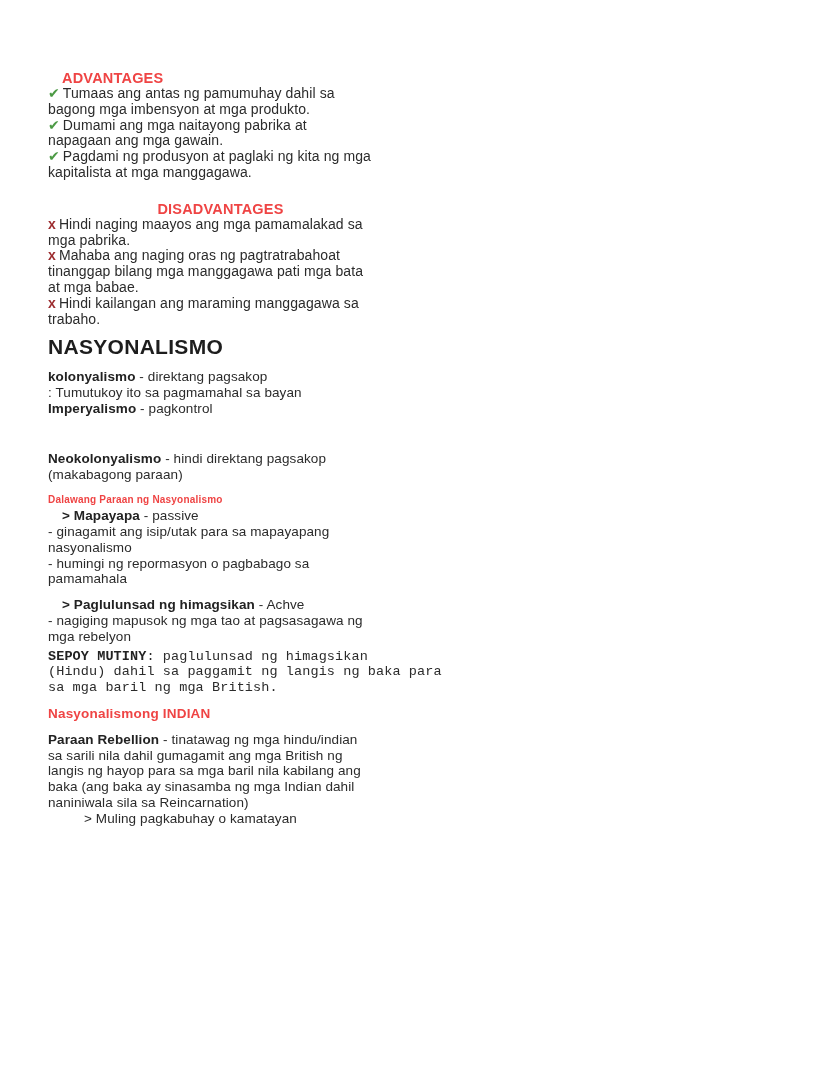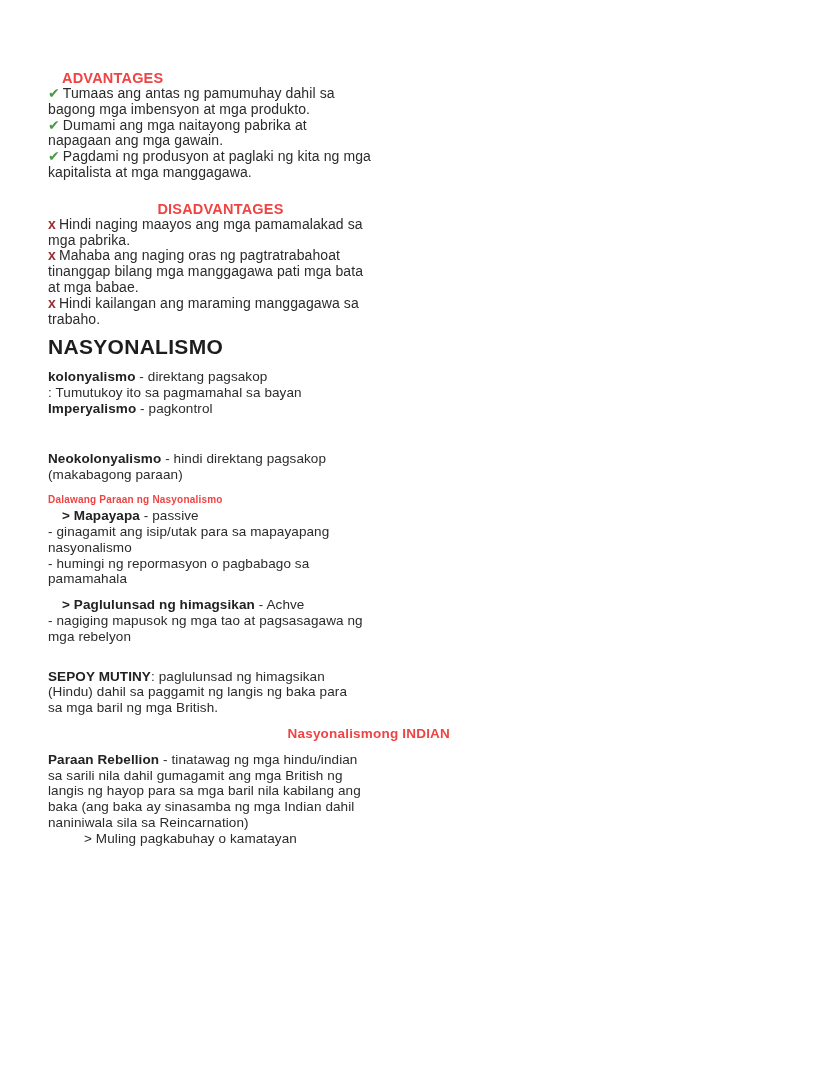--- a/index.html
+++ b/index.html
@@ -33,21 +33,21 @@
   }
 
   .bold { font-weight: 700; color: #222222; }
 
   .mt-disadv { margin-top: 20px; }
   .mt-nasyo { margin-top: 8px; }
   .mt-kolon { margin-top: 10px; }
   .mt-neo { margin-top: 34px; }
   .mt-dalawang { margin-top: 10px; }
   .mt-paglulunsad { margin-top: 10px; }
-  .mt-sepoy { margin-top: 24px; }
+  .mt-sepoy { margin-top: 4px; font-family: Liberation Mono, monospace; }
   .mt-indian { margin-top: 10px; }
   .mt-rebellion { margin-top: 10px; }
 
   .indent-arrow { padding-left: 14px; }
   .indent-deep { padding-left: 36px; }
 </style>
 </head>
 <body>
 
 <div class="page">
@@ -123,21 +123,21 @@
 
     <section>
       <div class="body-txt mt-sepoy">
         <span class="bold">SEPOY MUTINY</span><span class="ws">: paglulunsad ng himagsikan
 (Hindu) dahil sa paggamit ng langis ng baka para
 sa mga baril ng mga British.</span>
       </div>
     </section>
 
     <section>
-      <h2 class="sec-title mt-indian" style="font-size:13.5px; line-height:15.8px;text-align:right;">Nasyonalismong INDIAN</h2>
+      <h2 class="sec-title mt-indian" style="font-size:13.5px; line-height:15.8px;">Nasyonalismong INDIAN</h2>
     </section>
 
     <section>
       <div class="body-txt mt-rebellion">
         <span class="bold">Paraan Rebellion</span><span class="ws"> - tinatawag ng mga hindu/indian
 sa sarili nila dahil gumagamit ang mga British ng
 langis ng hayop para sa mga baril nila kabilang ang
 baka (ang baka ay sinasamba ng mga Indian dahil
 naniniwala sila sa Reincarnation)</span>
       </div>

